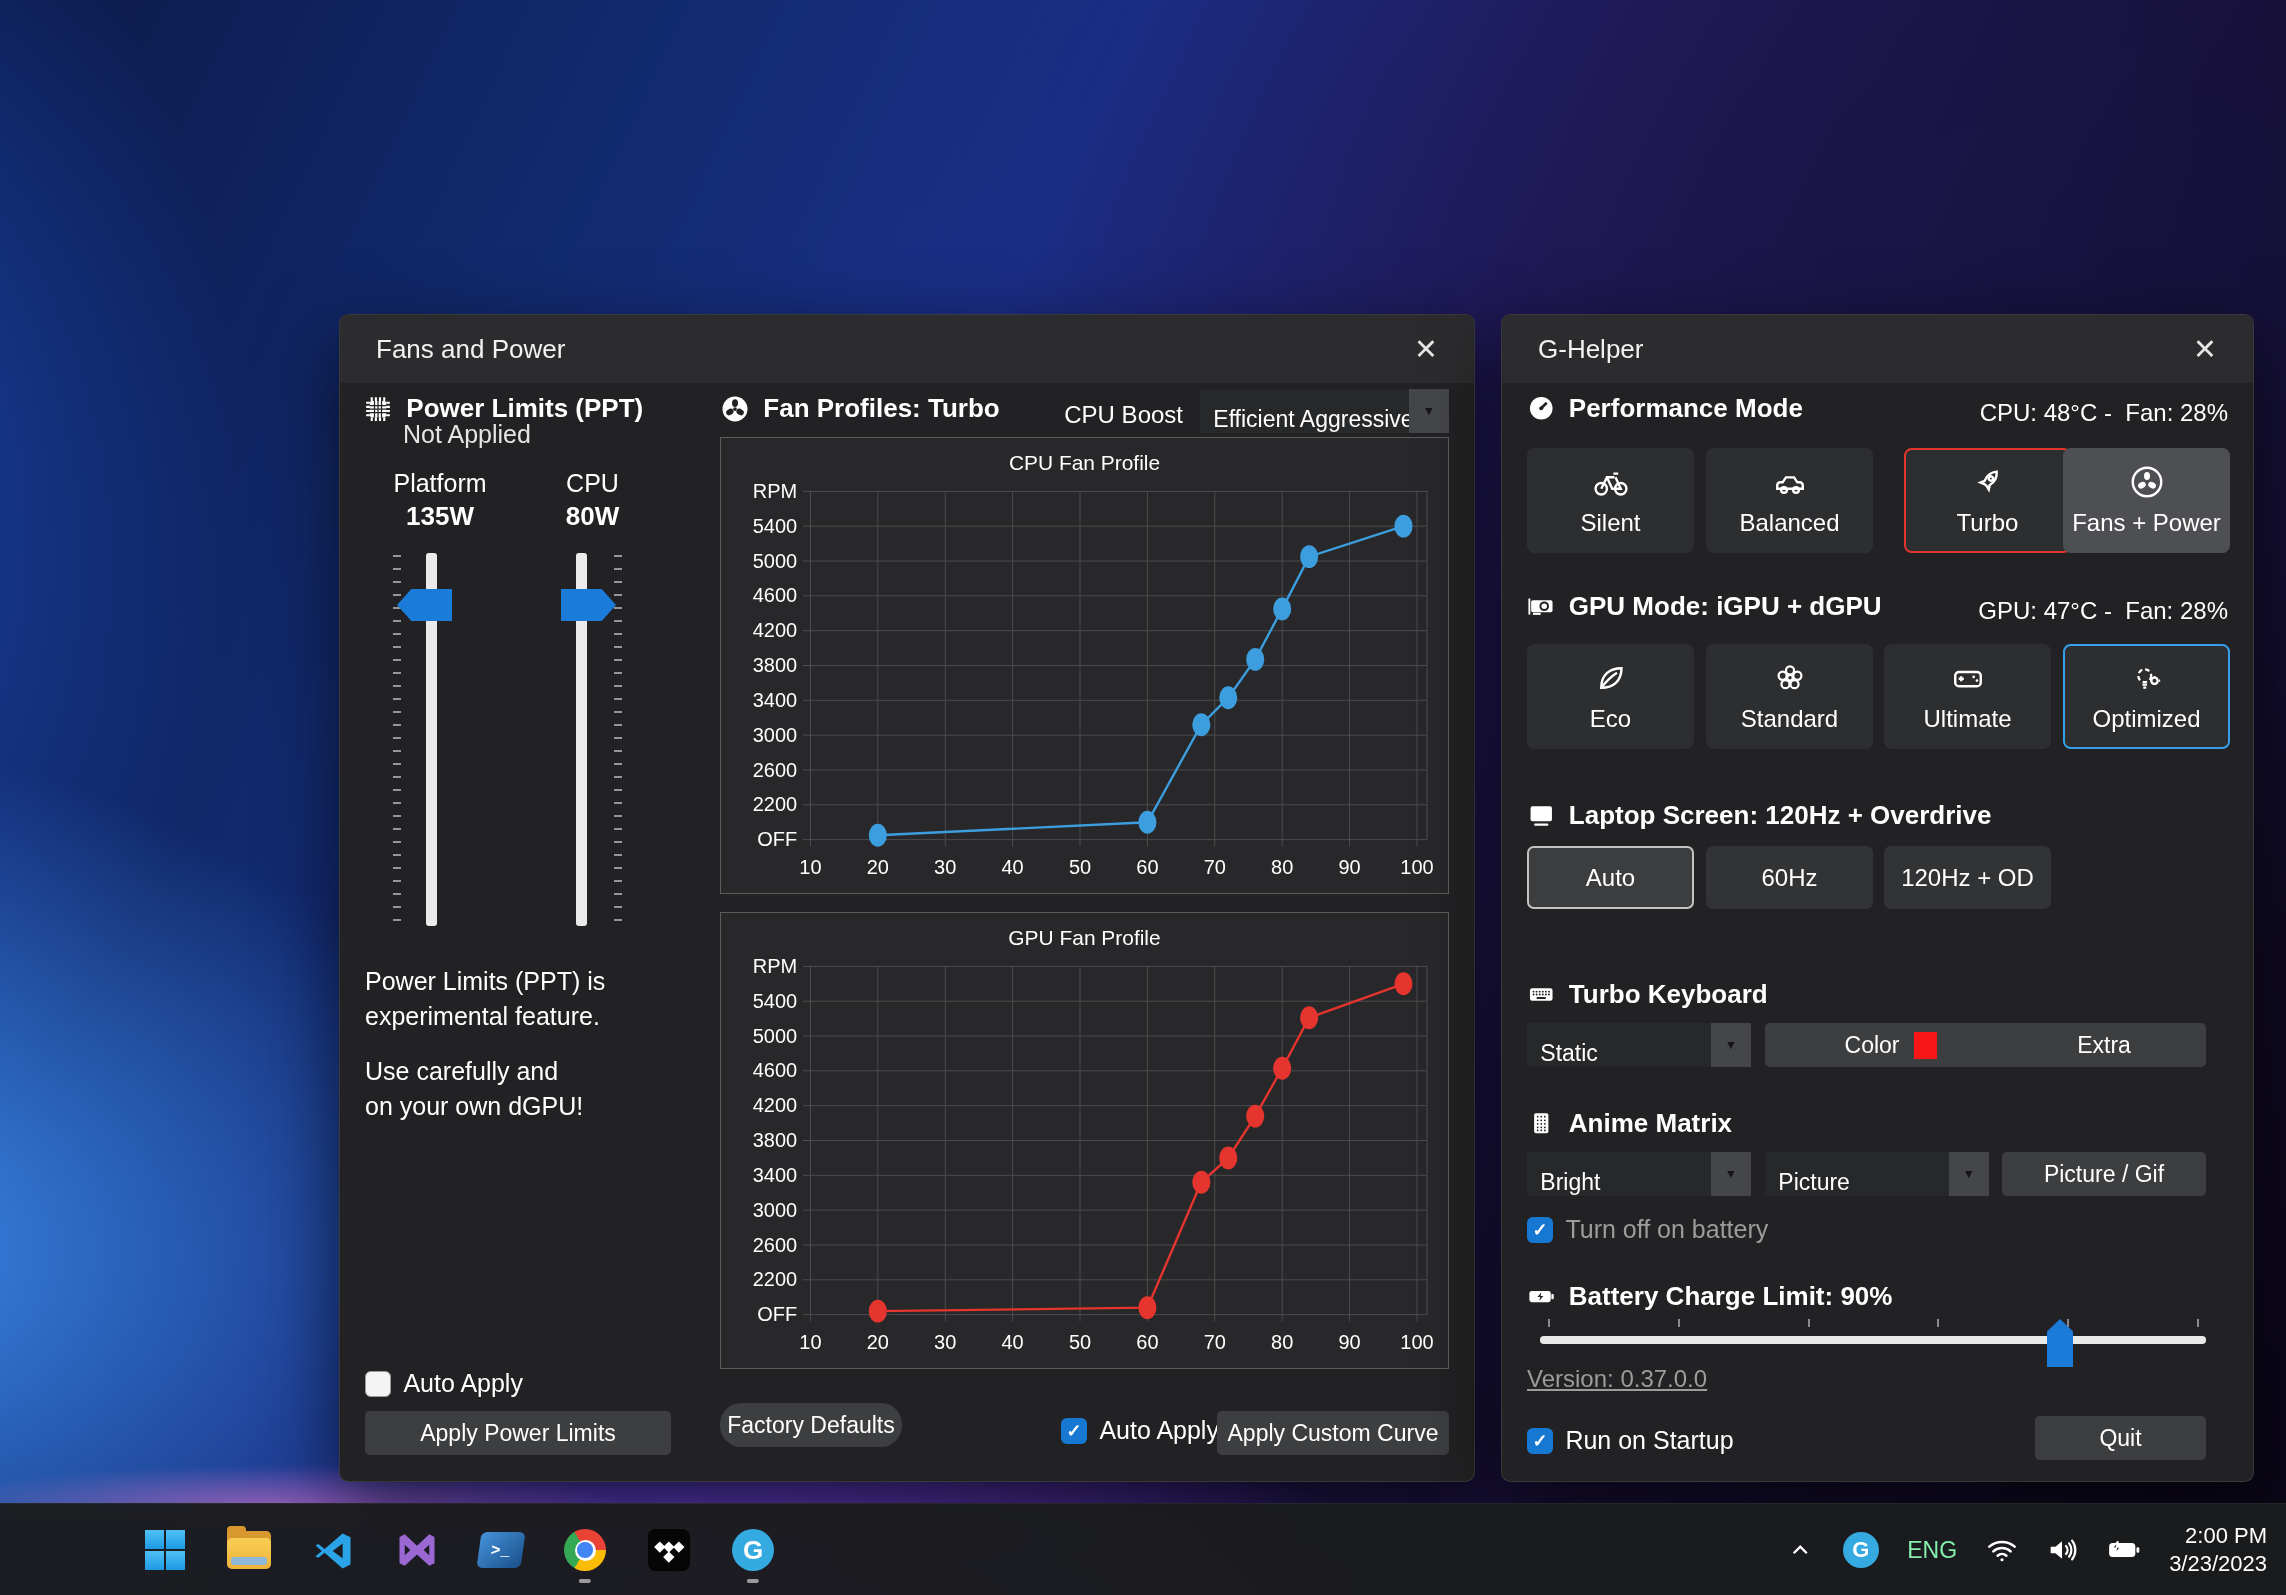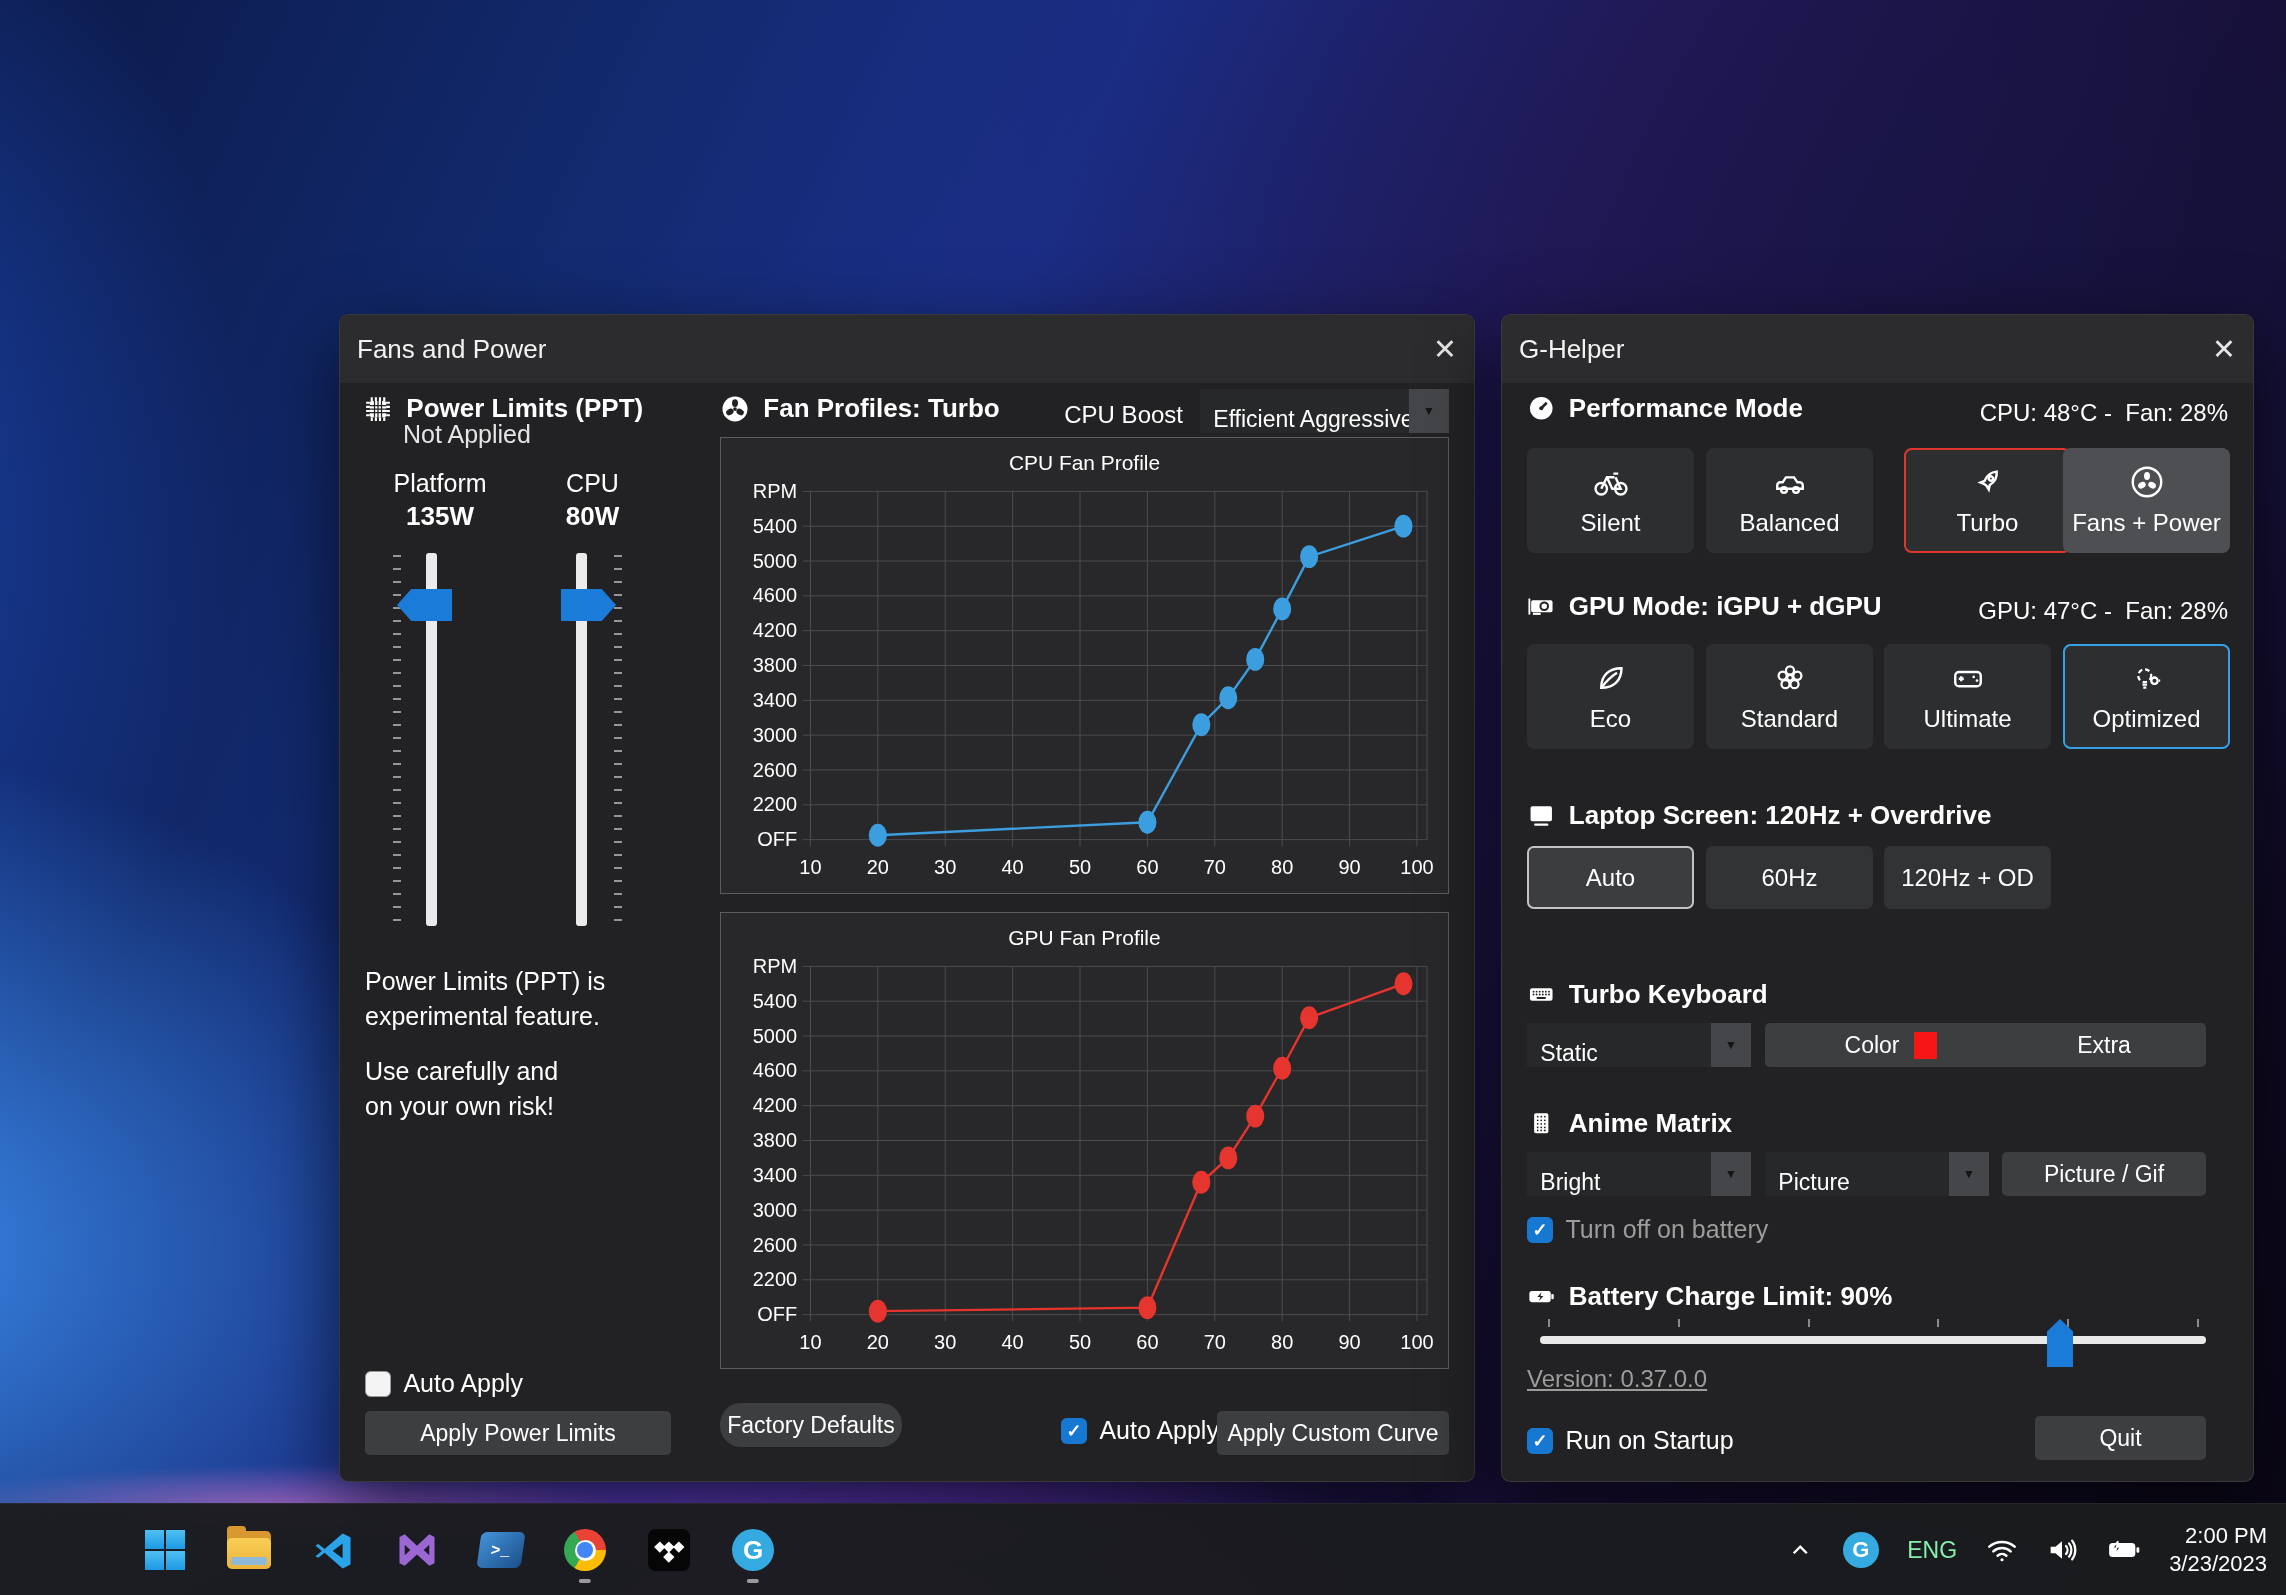--- a/index.html
+++ b/index.html
@@ -10,21 +10,21 @@
       radial-gradient(495px 57px at 12% 94.3%, rgba(244,130,200,.45), transparent 70%),
       radial-gradient(951px 86px at 30% 94.6%, rgba(130,70,215,.5), transparent 70%),
       radial-gradient(1236px 904px at -8% 78%, rgba(64,150,255,.95), rgba(64,150,255,0) 55%),
       radial-gradient(856px 1236px at -12% 30%, rgba(34,90,220,.75), transparent 60%),
       radial-gradient(1046px 713px at 34% 108%, rgba(110,60,230,.55), transparent 60%),
       radial-gradient(1617px 1046px at 88% 15%, rgba(22,22,70,.6), transparent 70%),
       linear-gradient(115deg, #0c1a4a 0%, #122a6e 22%, #1b2f8a 38%, #251a5e 55%, #170e33 75%, #0a0615 100%);
   }
   .window { position:absolute; background:#222224; border-radius:9.5px;
     box-shadow:0 25px 76px rgba(0,0,0,.6); border:1px solid rgba(100,100,100,.35); overflow:hidden; }
-  .titlebar { height:68px; background:#2c2c2e; display:flex; align-items:center; padding:0 17px;
+  .titlebar { height:68px; background:#2c2c2e; display:flex; align-items:center; padding:0 36px;
     font-size:26px; color:#f2f2f2; }
   .close-x { margin-left:auto; font-size:28.5px; font-weight:300; color:#e6e6e6; cursor:default; }
   .hrow { position:absolute; display:flex; align-items:center; gap:13.3px; }
   .h-txt { font-size:26px; font-weight:700; color:#fff; }
   .stat { position:absolute; font-size:24px; color:#fff; white-space:pre; }
   .red-txt { color:#e5e5e5; }
   .tile { position:absolute; width:167px; height:105px; background:#2d2e30; border-radius:7.6px;
     display:flex; flex-direction:column; align-items:center; justify-content:center; gap:8.6px;
     font-size:24px; color:#fff; }
   .tile.sel-red { border:2.9px solid #e0362e; }
@@ -129,21 +129,21 @@
   <div class="vtrack" style="left:236px; top:238px; height:373px;"></div>
   <div class="vticks" style="left:274px; top:240px; height:373px;"></div>
   <div class="pthumb pt-right" style="left:221px; top:274px;"></div>
 
   <div class="note" style="left:25px; top:649px;">
     <div>Power Limits (PPT) is</div>
     <div>experimental feature.</div>
   </div>
   <div class="note" style="left:25px; top:739px;">
     <div>Use carefully and</div>
-    <div>on your own risk!</div>
+    <div>on your own dGPU!</div>
   </div>
 
   <div class="cb-row" style="left:25px; top:1054px;">
     <span class="cb off"></span>
     <span>Auto Apply</span>
   </div>
   <div class="btn" style="left:25px; top:1096px; width:306px; height:44px;">Apply Power Limits</div>
 
   <div class="hrow" style="left:380px; top:78px;">
     <svg width="30" height="30" viewBox="0 0 24 24">

